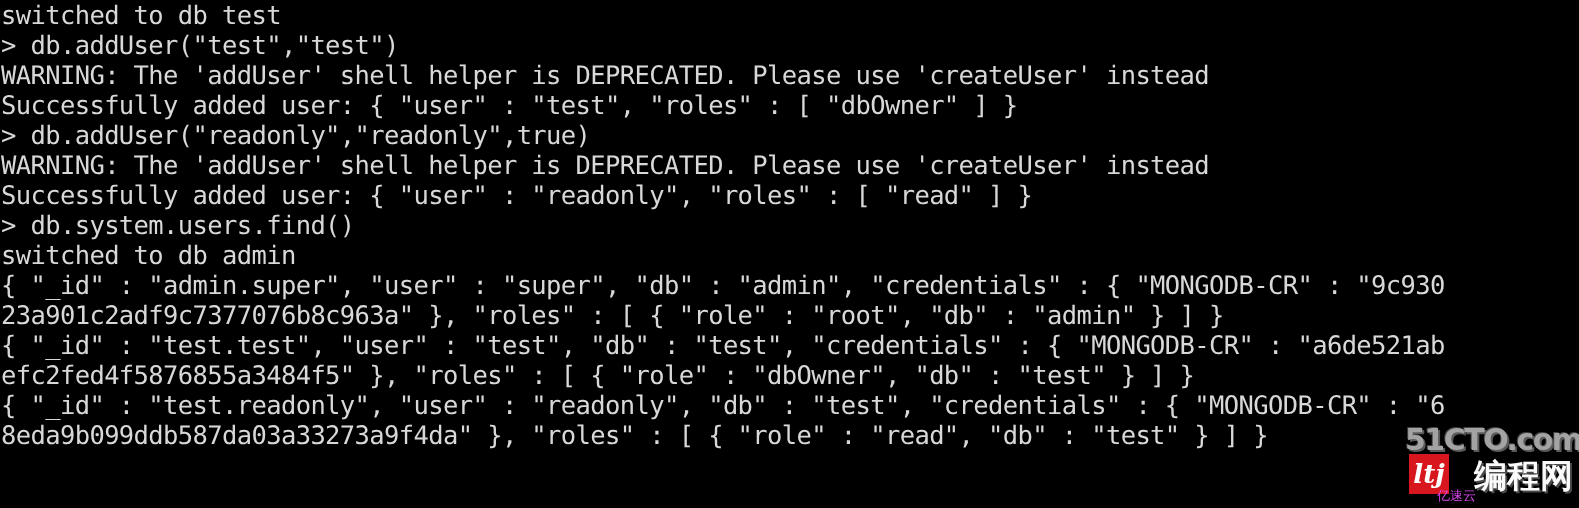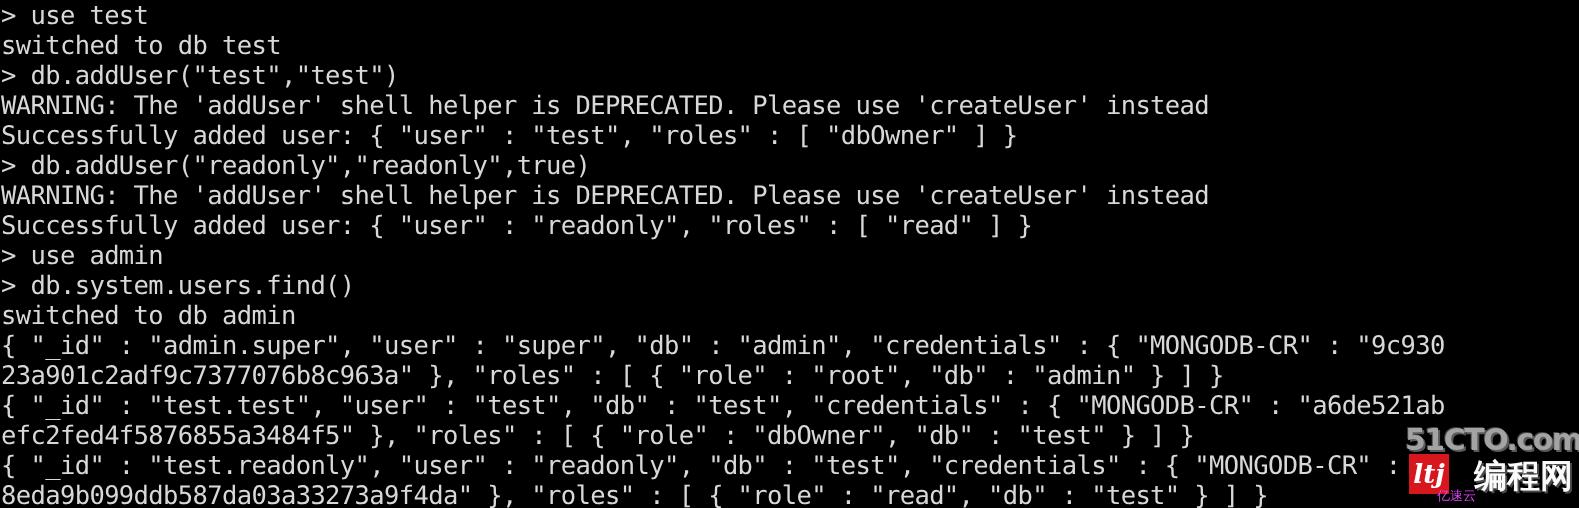--- a/index.html
+++ b/index.html
@@ -106,29 +106,27 @@
     font-size: 13px;
     color: #d946ef;
     white-space: nowrap;
   }
 </style>
 </head>
 <body>
 
 <div id="terminal">
   <div id="lines">
-      <div class="line">&gt; use test</div>
       <div class="line">switched to db test</div>
       <div class="line">&gt; db.addUser("test","test")</div>
       <div class="line">WARNING: The 'addUser' shell helper is DEPRECATED. Please use 'createUser' instead</div>
       <div class="line">Successfully added user: { "user" : "test", "roles" : [ "dbOwner" ] }</div>
       <div class="line">&gt; db.addUser("readonly","readonly",true)</div>
       <div class="line">WARNING: The 'addUser' shell helper is DEPRECATED. Please use 'createUser' instead</div>
       <div class="line">Successfully added user: { "user" : "readonly", "roles" : [ "read" ] }</div>
-      <div class="line">&gt; use admin</div>
       <div class="line">&gt; db.system.users.find()</div>
       <div class="line">switched to db admin</div>
       <div class="line">{ "_id" : "admin.super", "user" : "super", "db" : "admin", "credentials" : { "MONGODB-CR" : "9c930</div>
       <div class="line">23a901c2adf9c7377076b8c963a" }, "roles" : [ { "role" : "root", "db" : "admin" } ] }</div>
       <div class="line">{ "_id" : "test.test", "user" : "test", "db" : "test", "credentials" : { "MONGODB-CR" : "a6de521ab</div>
       <div class="line">efc2fed4f5876855a3484f5" }, "roles" : [ { "role" : "dbOwner", "db" : "test" } ] }</div>
       <div class="line">{ "_id" : "test.readonly", "user" : "readonly", "db" : "test", "credentials" : { "MONGODB-CR" : "6</div>
       <div class="line">8eda9b099ddb587da03a33273a9f4da" }, "roles" : [ { "role" : "read", "db" : "test" } ] }</div>
     </div>
 

